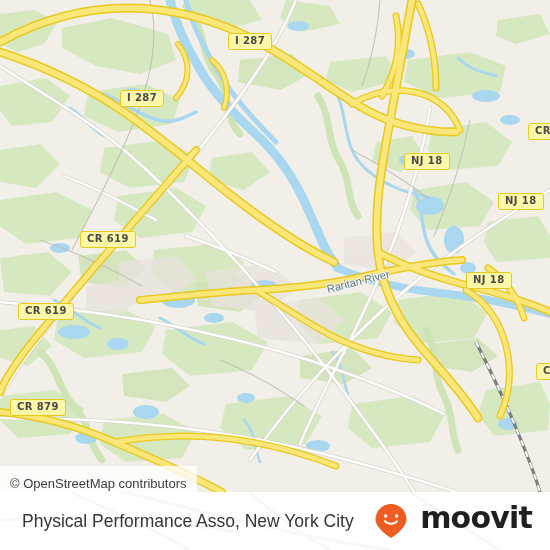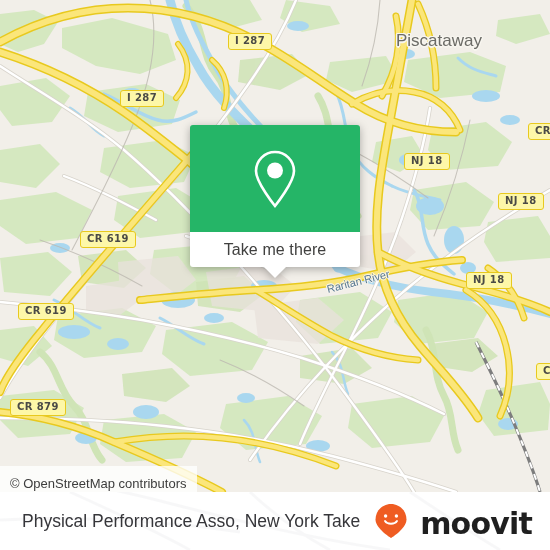--- a/index.html
+++ b/index.html
@@ -155,21 +155,21 @@
     position: relative;
     color: #36363a;
     font-family: "Liberation Sans", sans-serif;
     font-size: 17.5px;
     white-space: nowrap;
     z-index: 2;
   }
   #moovit-logo {
     position: relative;
     display: flex;
-    align-items: flex-end;
+    align-items: flex-start;
     gap: 12px;
     z-index: 2;
   }
   #moovit-wordmark {
     color: #1f1f1f;
     font-family: "DejaVu Sans", sans-serif;
     font-size: 30px;
     font-weight: bold;
     letter-spacing: -0.8px;
     line-height: 1;
@@ -376,65 +376,52 @@
         <path stroke-width="5.2" d="M140,300 C180,296 218,292 256,290 C296,288 332,284 366,276 C400,268 430,262 462,260"></path>
         <path stroke-width="4.4" d="M256,290 C282,306 306,322 332,336 C360,350 388,358 418,360"></path>
         <path stroke-width="5.2" d="M196,150 C170,180 144,210 118,240 C92,270 66,300 42,330 C22,354 6,376 0,392"></path>
         <path stroke-width="5.2" d="M0,412 C40,416 78,426 114,442 C152,458 188,474 222,492"></path>
         <path stroke-width="4.4" d="M114,442 C150,436 186,434 222,438 C262,442 300,452 336,466"></path>
         <path stroke-width="3.6" d="M178,44 C192,62 190,82 176,98"></path>
         <path stroke-width="3.6" d="M212,60 C226,72 230,90 224,108"></path>
       </g>
     </svg>
 
-    <div class="place-label" style="left:396px; top:31px;">Piscataway</div>
 
     <div class="water-label" style="left:327px; top:283px; transform:rotate(-14deg);">Raritan River</div>
 
     <div class="shield" style="left:228px; top:33px;">I 287</div>
     <div class="shield" style="left:120px; top:90px;">I 287</div>
     <div class="shield" style="left:80px;  top:231px;">CR 619</div>
     <div class="shield" style="left:18px;  top:303px;">CR 619</div>
     <div class="shield" style="left:10px;  top:399px;">CR 879</div>
     <div class="shield" style="left:404px; top:153px;">NJ 18</div>
     <div class="shield" style="left:498px; top:193px;">NJ 18</div>
     <div class="shield" style="left:466px; top:272px;">NJ 18</div>
     <div class="shield" style="left:528px; top:123px;">CR</div>
     <div class="shield" style="left:536px; top:363px;">CR</div>
 
-    <div id="callout">
-      <div id="callout-head" style="background:#25b567;">
-        <svg width="48" height="62" viewBox="0 0 48 62">
-          <path d="M24 4 C13.5 4 5 12.5 5 23 C5 34.5 24 58 24 58 C24 58 43 34.5 43 23 C43 12.5 34.5 4 24 4 Z" fill="none" stroke="#ffffff" stroke-width="2.6"></path>
-          <circle cx="24" cy="22.5" r="8" fill="#ffffff"></circle>
-        </svg>
-      </div>
-      <div id="callout-foot">
-        <span id="callout-label">Take me there</span>
-        <div id="callout-tail"></div>
-      </div>
-    </div>
 
     <div id="attribution">
       <span>© OpenStreetMap contributors</span>
     </div>
   </div>
 
   <div id="footer">
     <svg id="footer-ghost" width="550" height="550" viewBox="0 0 550 550">
       <g fill="none" stroke="#9aa0a6" stroke-width="3">
         <path d="M0,470 C60,478 120,490 180,506 C250,524 320,540 390,550"></path>
         <path d="M70,492 C110,510 150,528 190,550"></path>
         <path d="M250,492 C276,516 300,534 330,550"></path>
         <path d="M410,492 C440,512 470,532 500,550"></path>
         <path d="M0,520 C80,516 160,520 240,532"></path>
       </g>
     </svg>
 
-    <span id="footer-title">Physical Performance Asso, New York Take</span>
+    <span id="footer-title">Physical Performance Asso, New York City</span>
 
     <div id="moovit-logo">
       <svg width="34" height="36" viewBox="0 0 34 36">
         <path d="M17 1 C8.4 1 1.5 7.9 1.5 16.5 C1.5 25.5 17 35 17 35 C17 35 32.5 25.5 32.5 16.5 C32.5 7.9 25.6 1 17 1 Z" fill="#ef5c22"></path>
         <circle cx="11.6" cy="13" r="1.7" fill="#ffffff"></circle>
         <circle cx="22.4" cy="13" r="1.7" fill="#ffffff"></circle>
         <path d="M11 18 C13.2 21.6 20.8 21.6 23 18" fill="none" stroke="#ffffff" stroke-width="1.9" stroke-linecap="round"></path>
       </svg>
       <span id="moovit-wordmark">moovit</span>
     </div>

